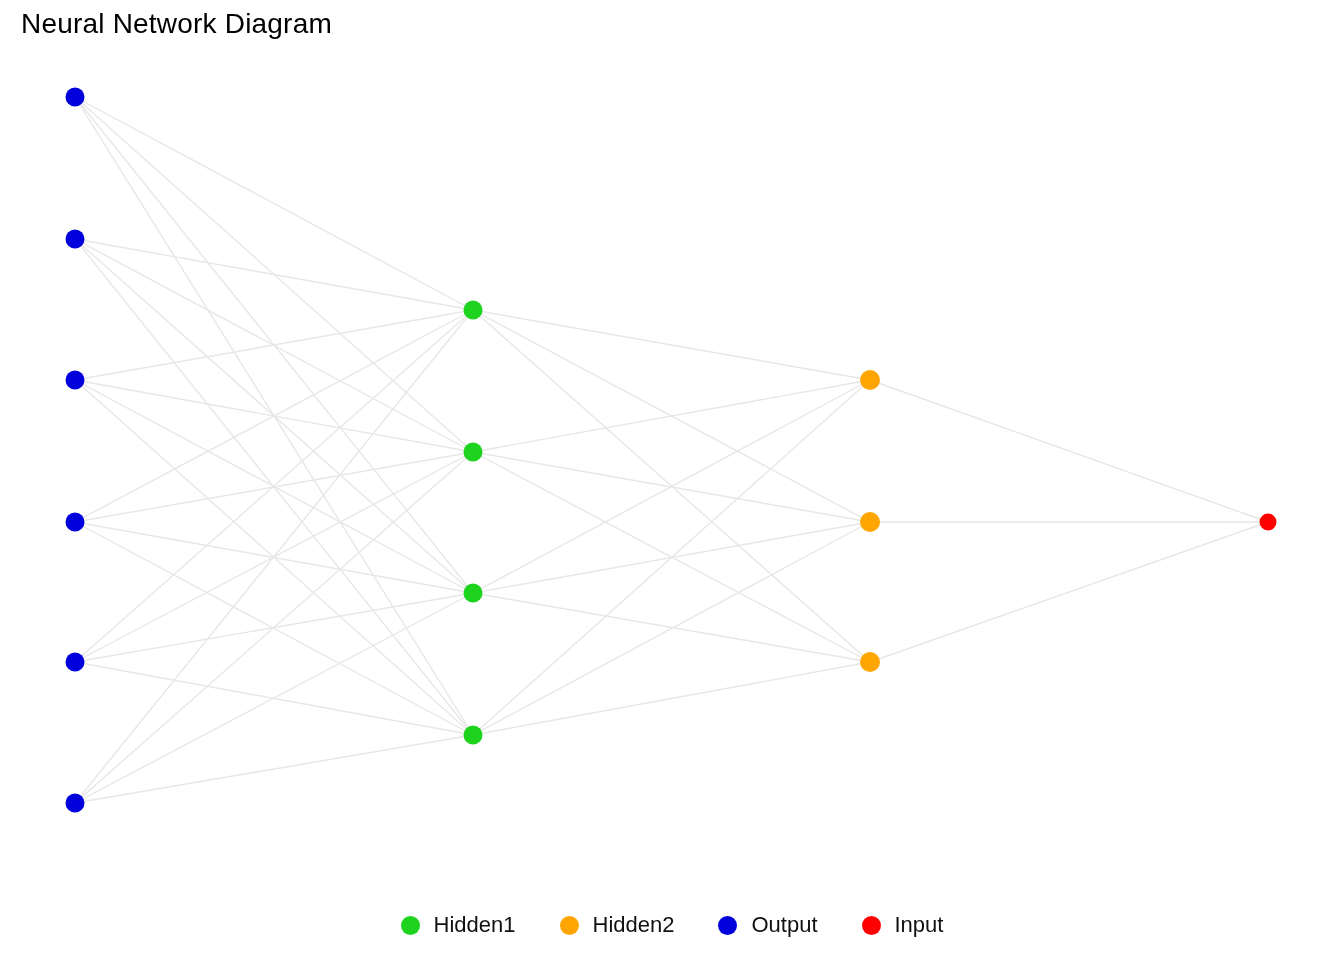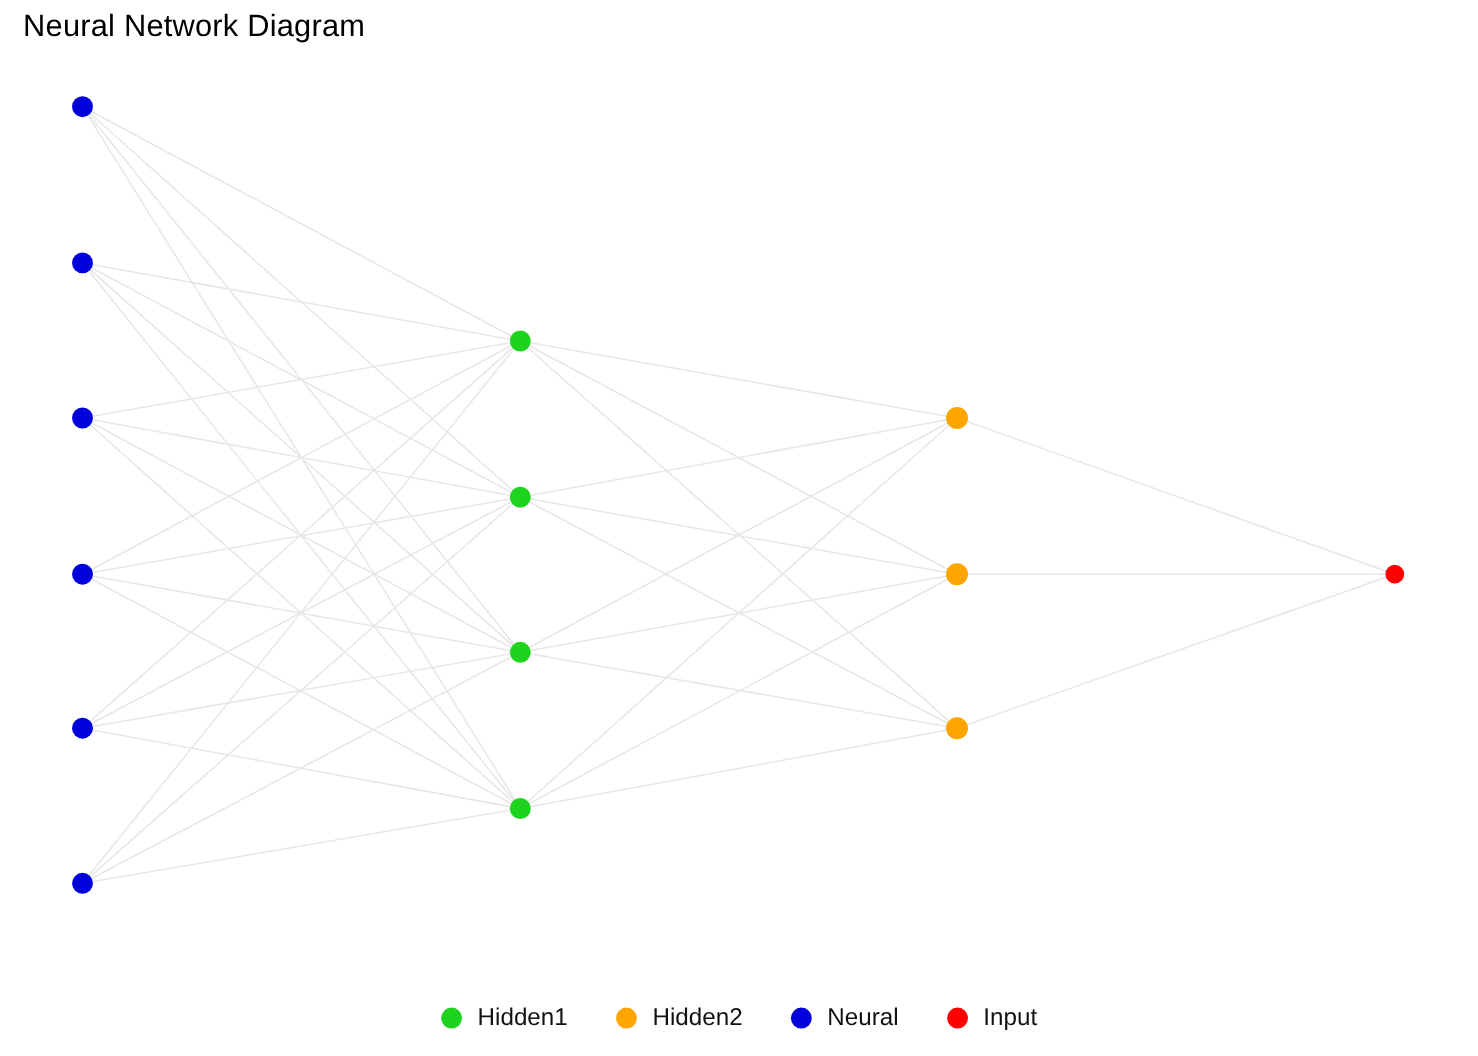--- a/index.html
+++ b/index.html
@@ -125,20 +125,20 @@
       <div class="legend-item">
         <span class="legend-dot" style="background: rgb(29, 211, 29);"></span>
         <span class="legend-label">Hidden1</span>
       </div>
       <div class="legend-item">
         <span class="legend-dot" style="background: rgb(255, 165, 0);"></span>
         <span class="legend-label">Hidden2</span>
       </div>
       <div class="legend-item">
         <span class="legend-dot" style="background: rgb(0, 0, 221);"></span>
-        <span class="legend-label">Neural</span>
+        <span class="legend-label">Output</span>
       </div>
       <div class="legend-item">
         <span class="legend-dot" style="background: rgb(255, 0, 0);"></span>
         <span class="legend-label">Input</span>
       </div>
     </div>
 </div>
 
 </body></html>

